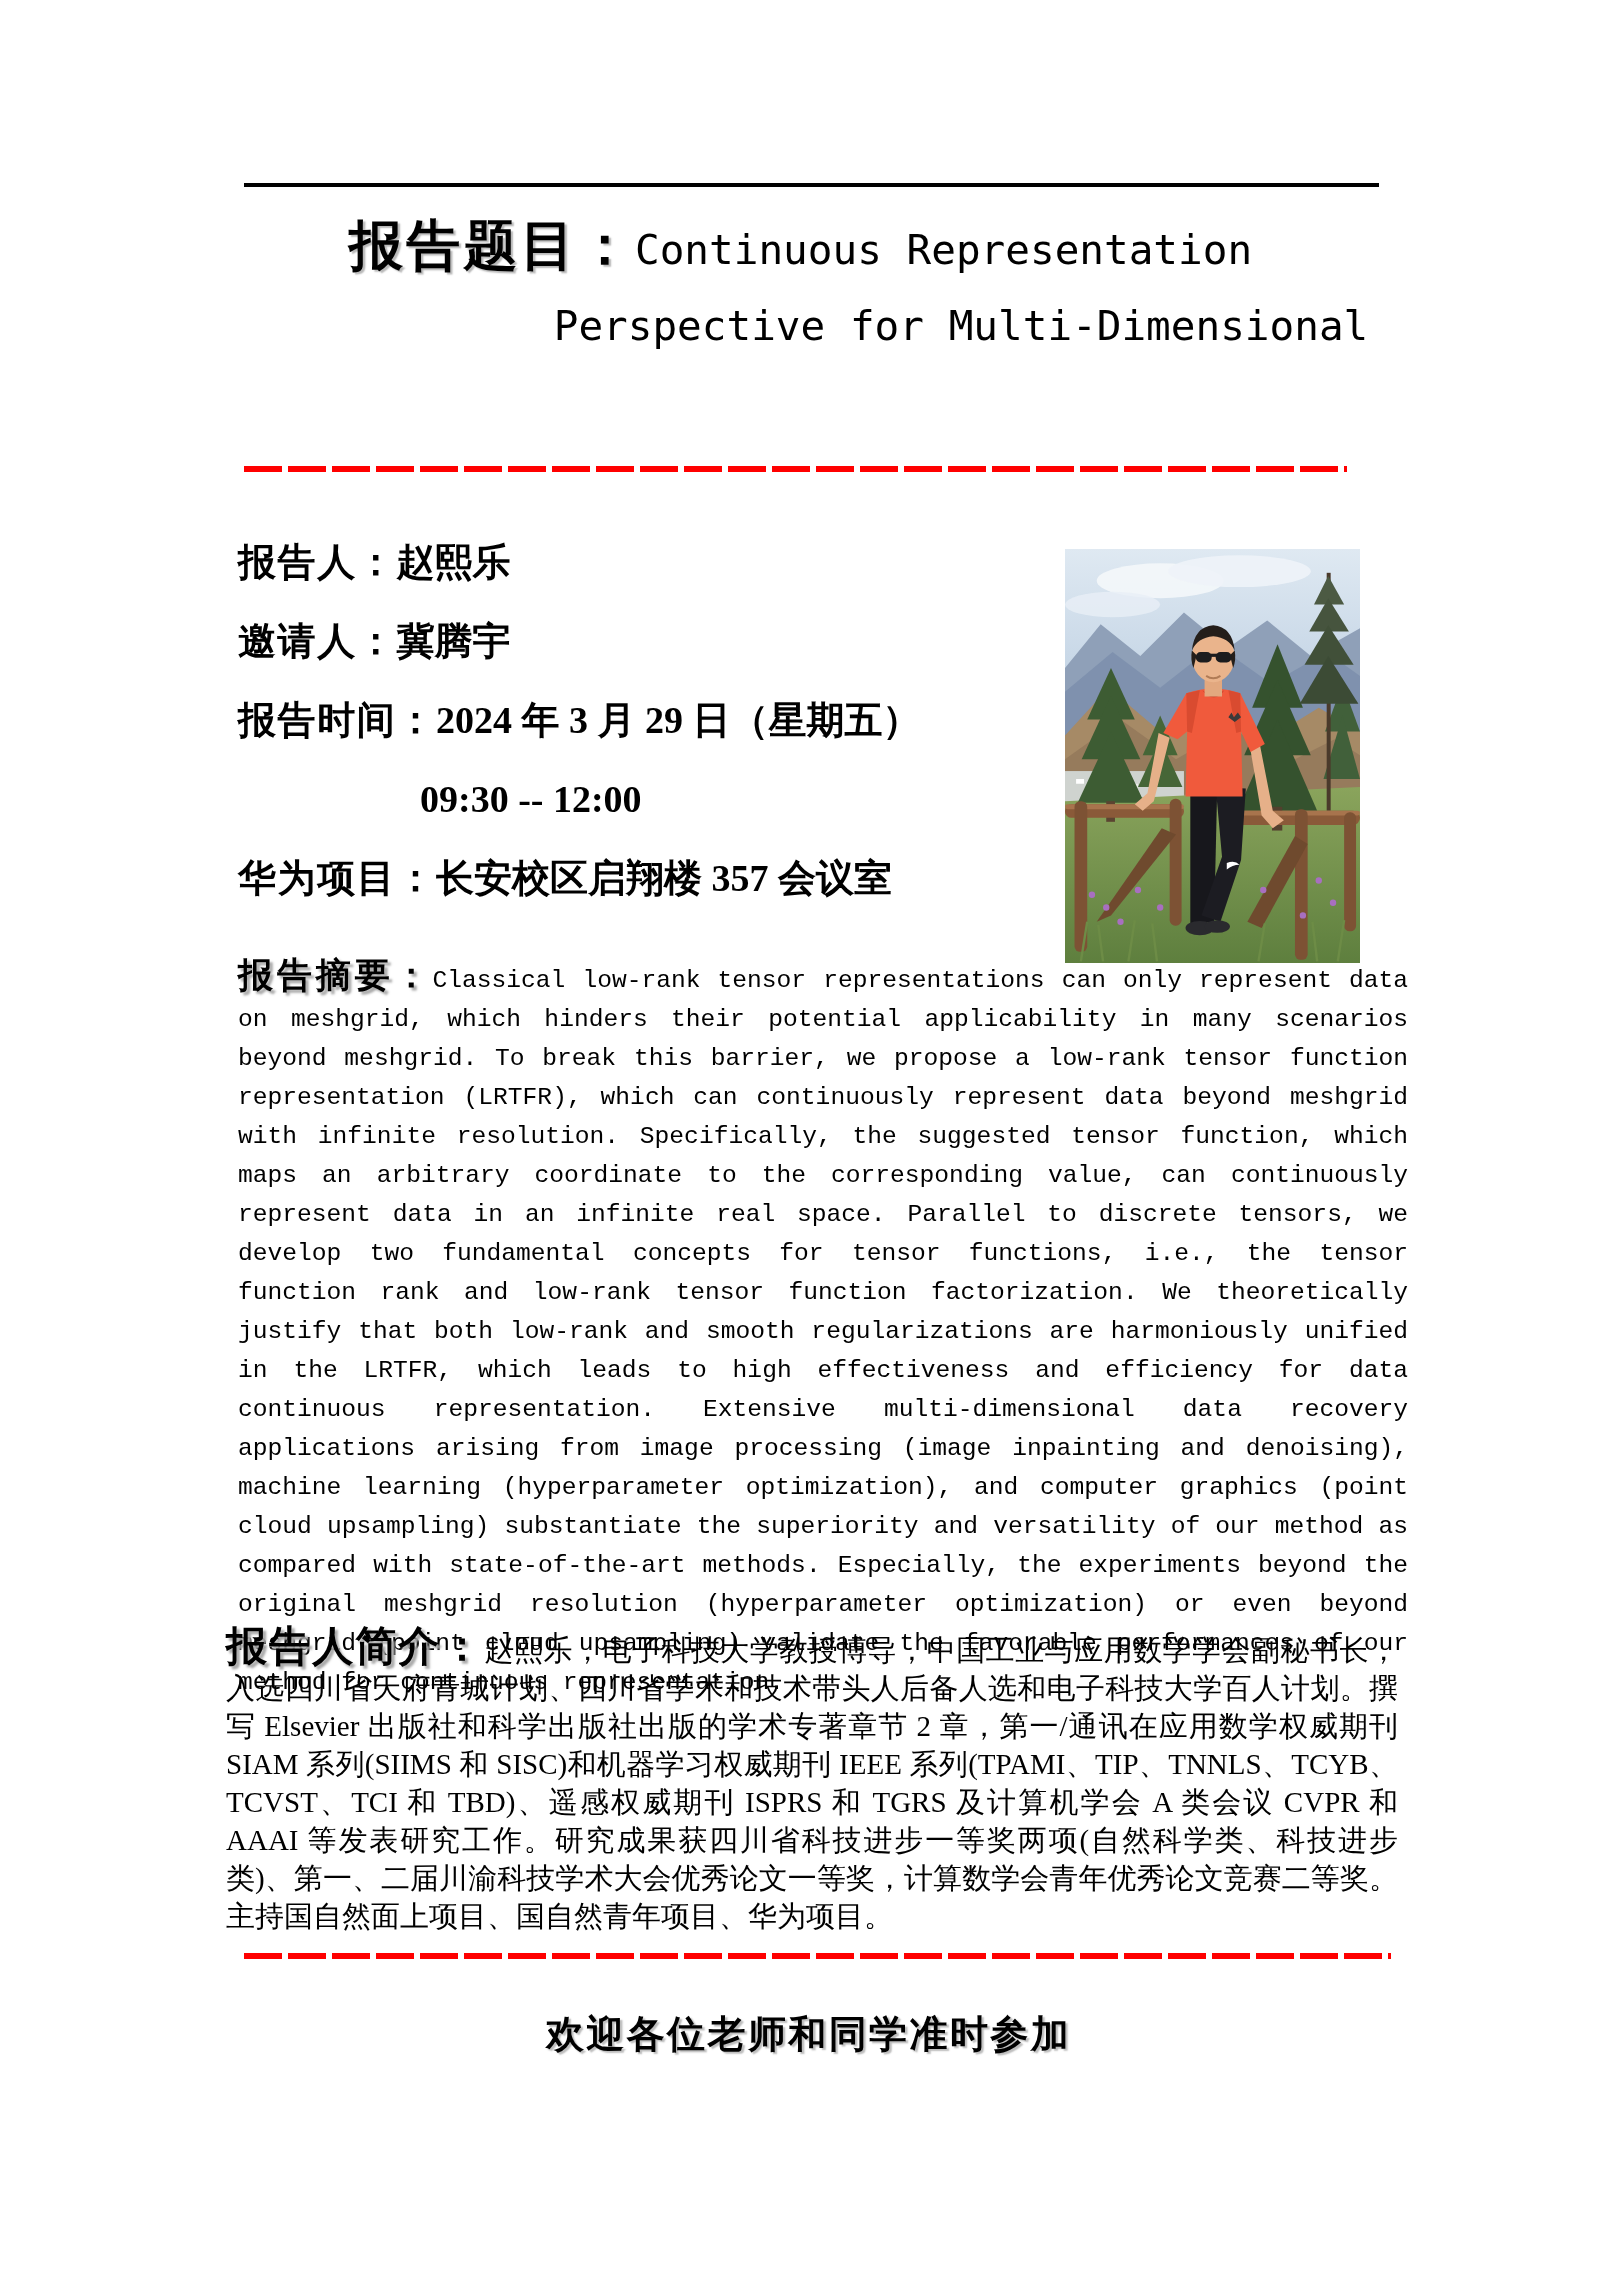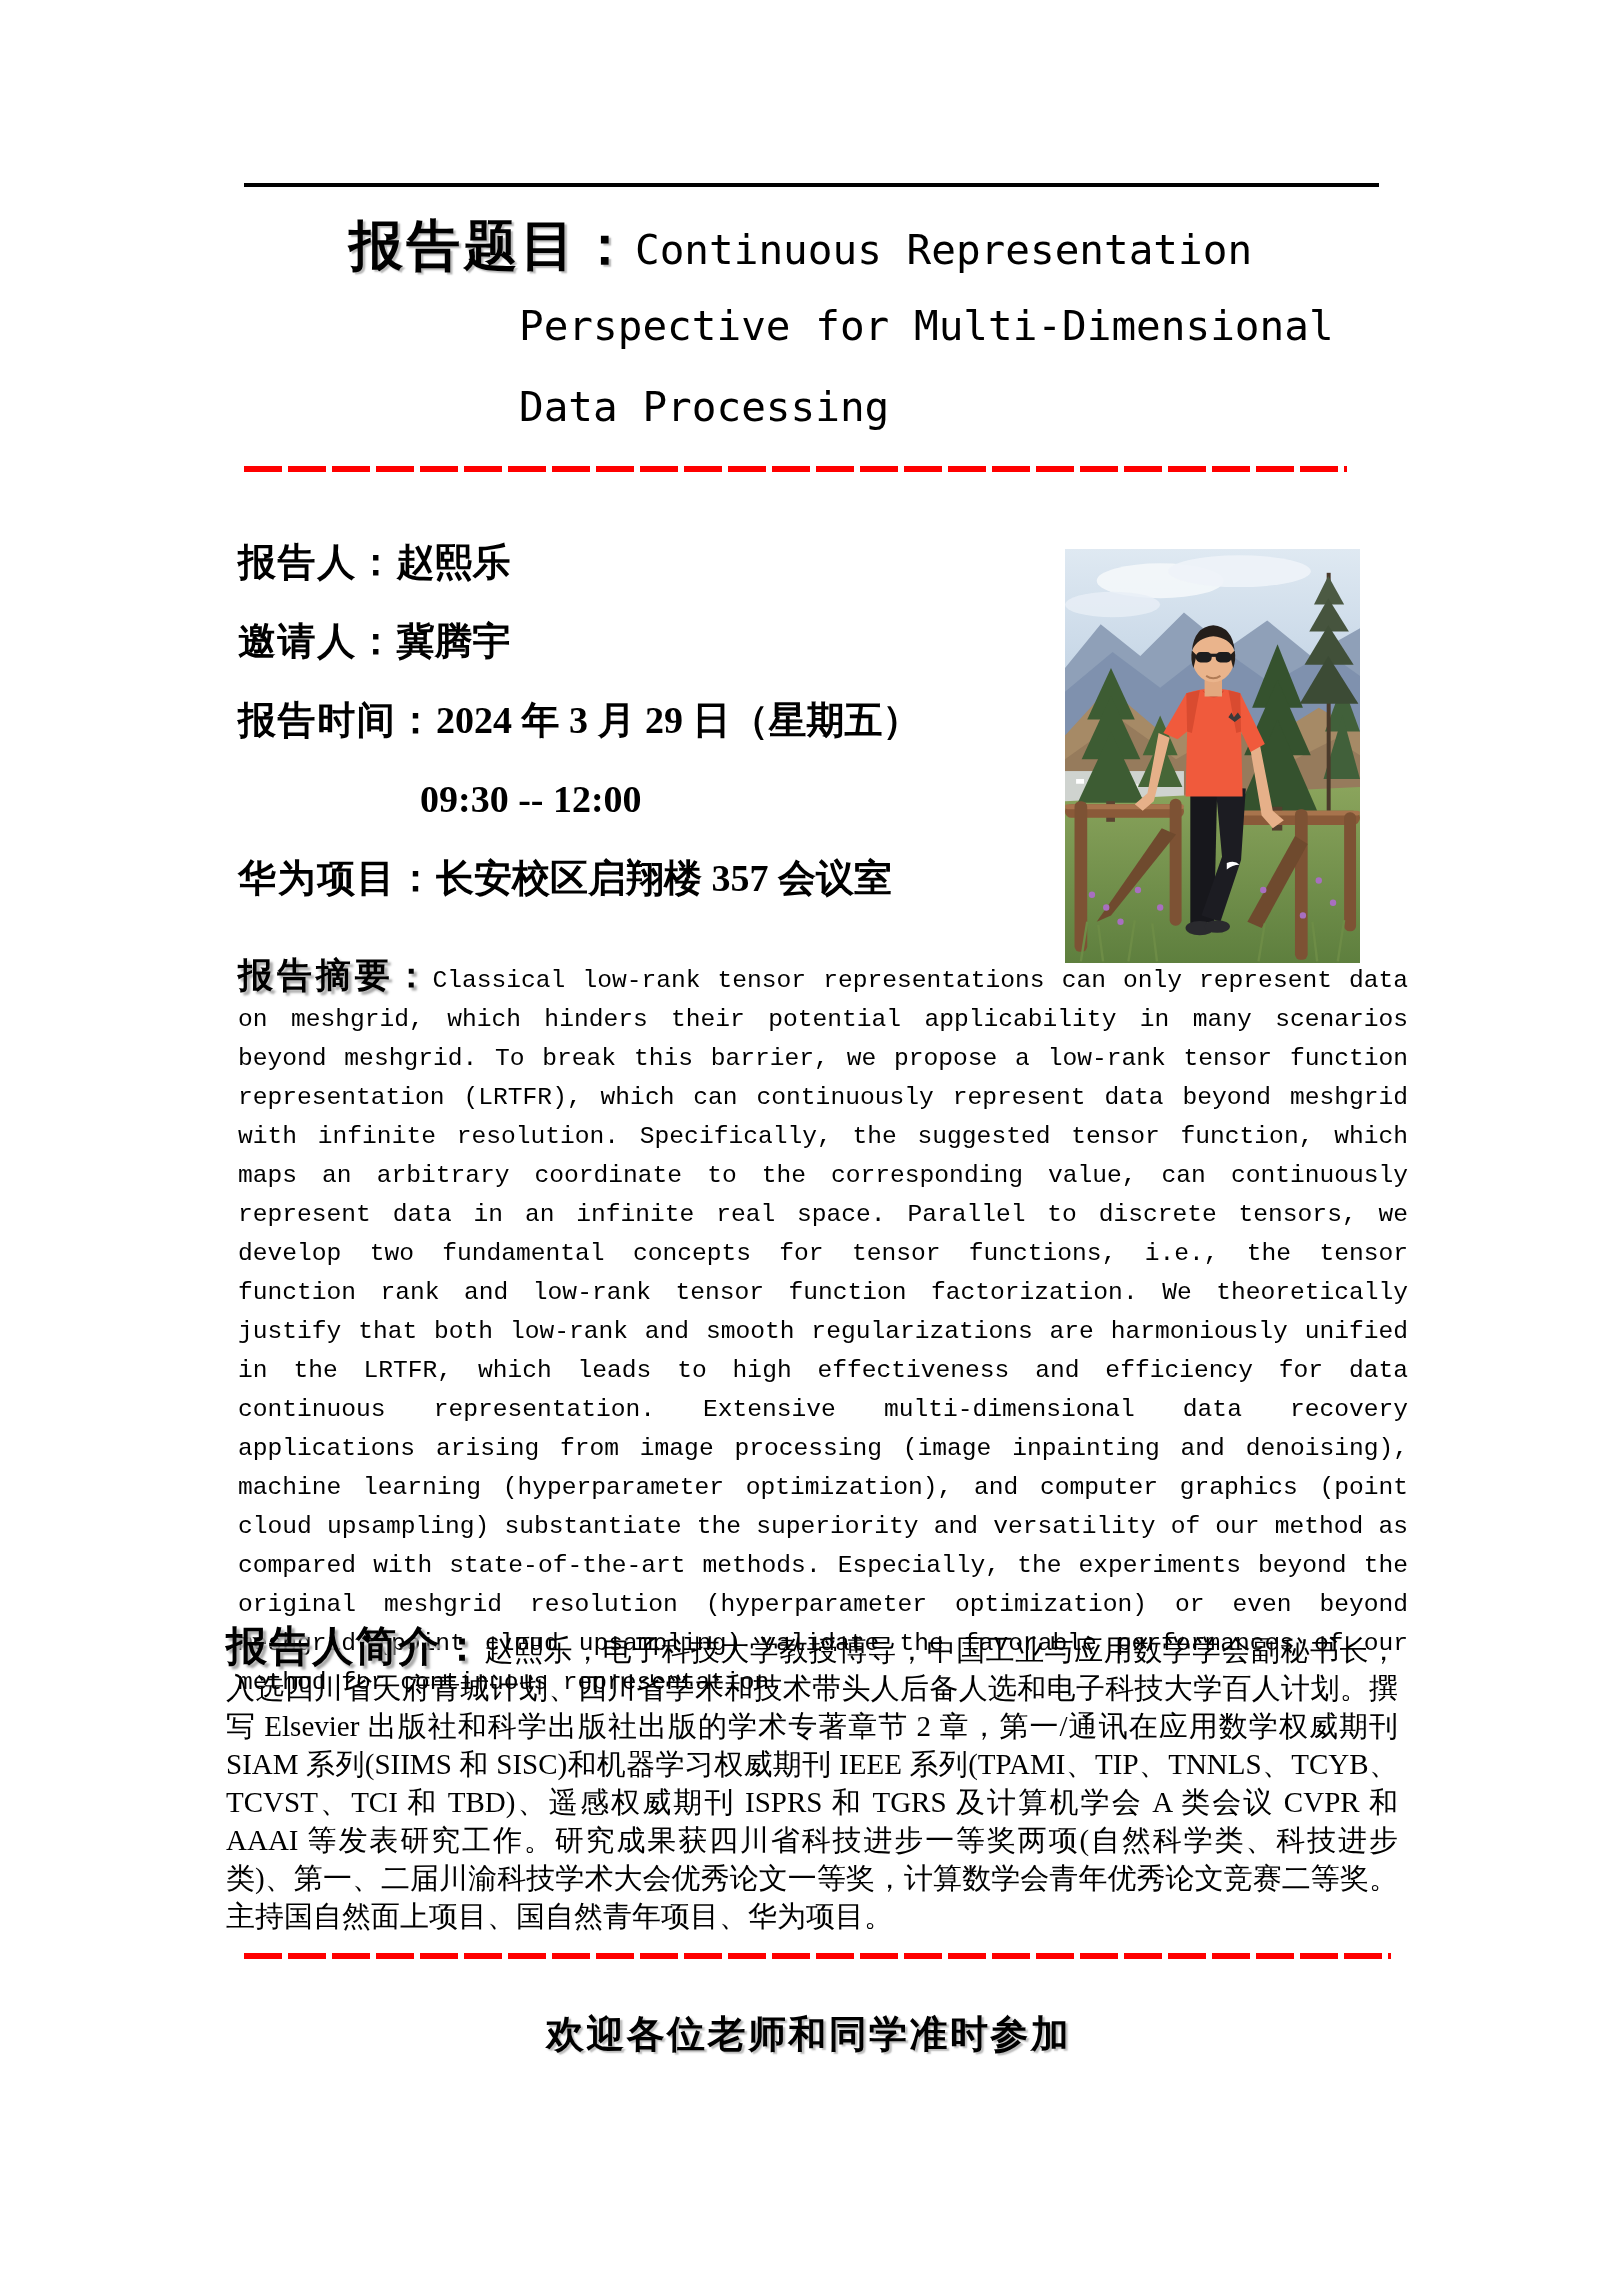--- a/index.html
+++ b/index.html
@@ -23,21 +23,21 @@
   .title-line{height:81px;line-height:81px;white-space:nowrap;}
   .title-label{
     font-family:"Liberation Sans", sans-serif;
     font-weight:bold;font-size:54px;letter-spacing:3.2px;
     text-shadow:2.4px 2.4px 1.6px #b9b9b9;
   }
   .title-en{
     font-family:"DejaVu Sans Mono", monospace;
     font-size:41px;letter-spacing:0px;
   }
-  .title-center{text-align:left;padding-left:170px;}
+  .title-center{text-align:center;padding-left:170px;}
   
   .red-dash{
     position:absolute;height:5.5px;
     background:repeating-linear-gradient(to right,#ff0000 0px,#ff0000 38px,transparent 38px,transparent 44px);
   }
   .red-dash.first{left:244px;top:466px;width:1103px;}
   .red-dash.second{left:244px;top:1953px;width:1147px;}
   
   .info-block{
     position:absolute;left:238px;top:523px;width:808px;
@@ -86,21 +86,20 @@
 
 <div class="page">
 
   <div class="top-rule"></div>
 
   <div class="title-block">
     <div class="title-line">
       <span class="title-label">报告题目：</span><span class="title-en">Continuous Representation</span>
     </div>
     <div class="title-line title-center title-en">Perspective for Multi-Dimensional</div>
-    <div class="title-line title-center title-en">Data Processing</div>
   </div>
 
   <div class="red-dash first"></div>
 
   <div class="info-block">
     <div class="info-row">
       <span class="lab">报告人：</span><span>赵熙乐</span>
     </div>
     <div class="info-row">
       <span class="lab">邀请人：</span><span>冀腾宇</span>

